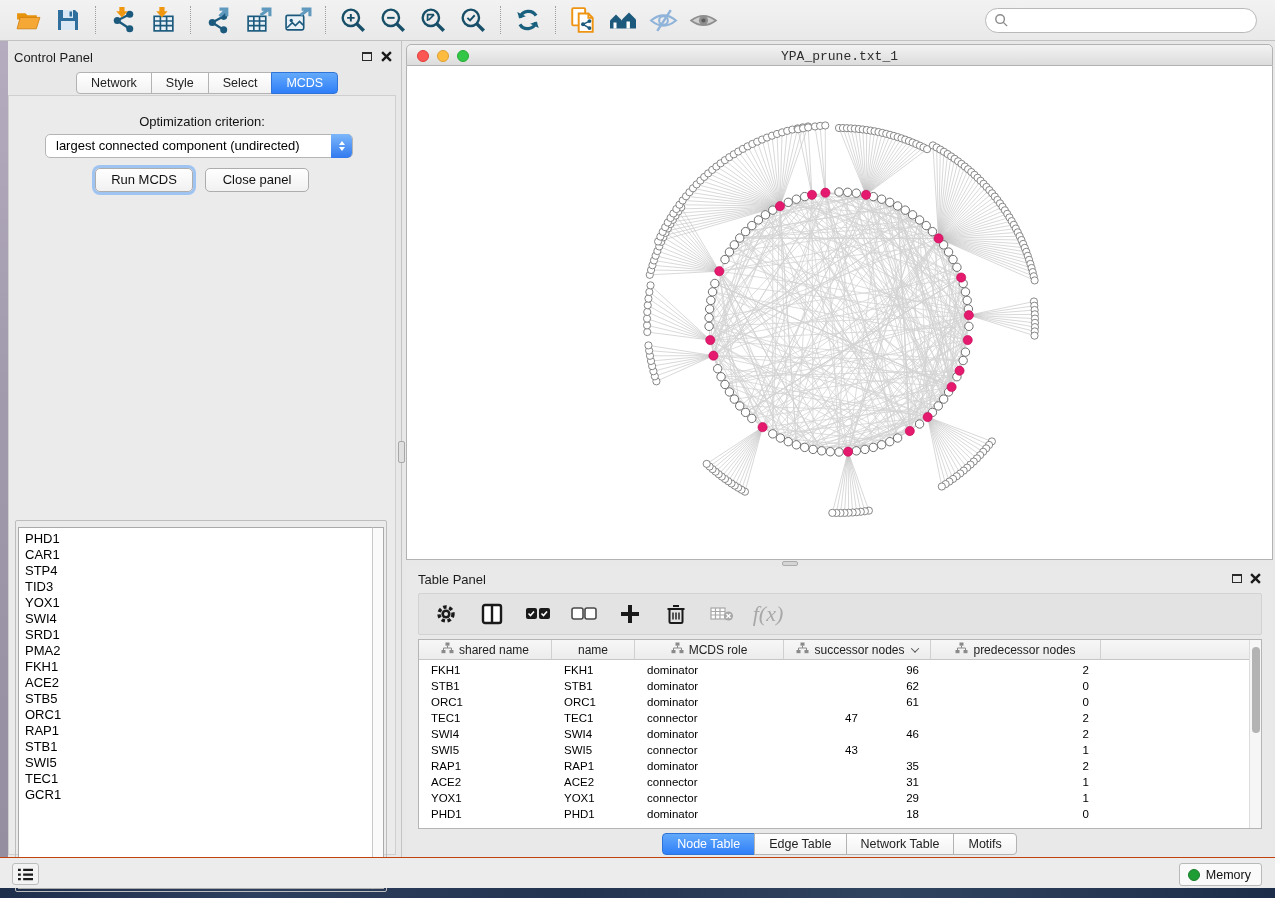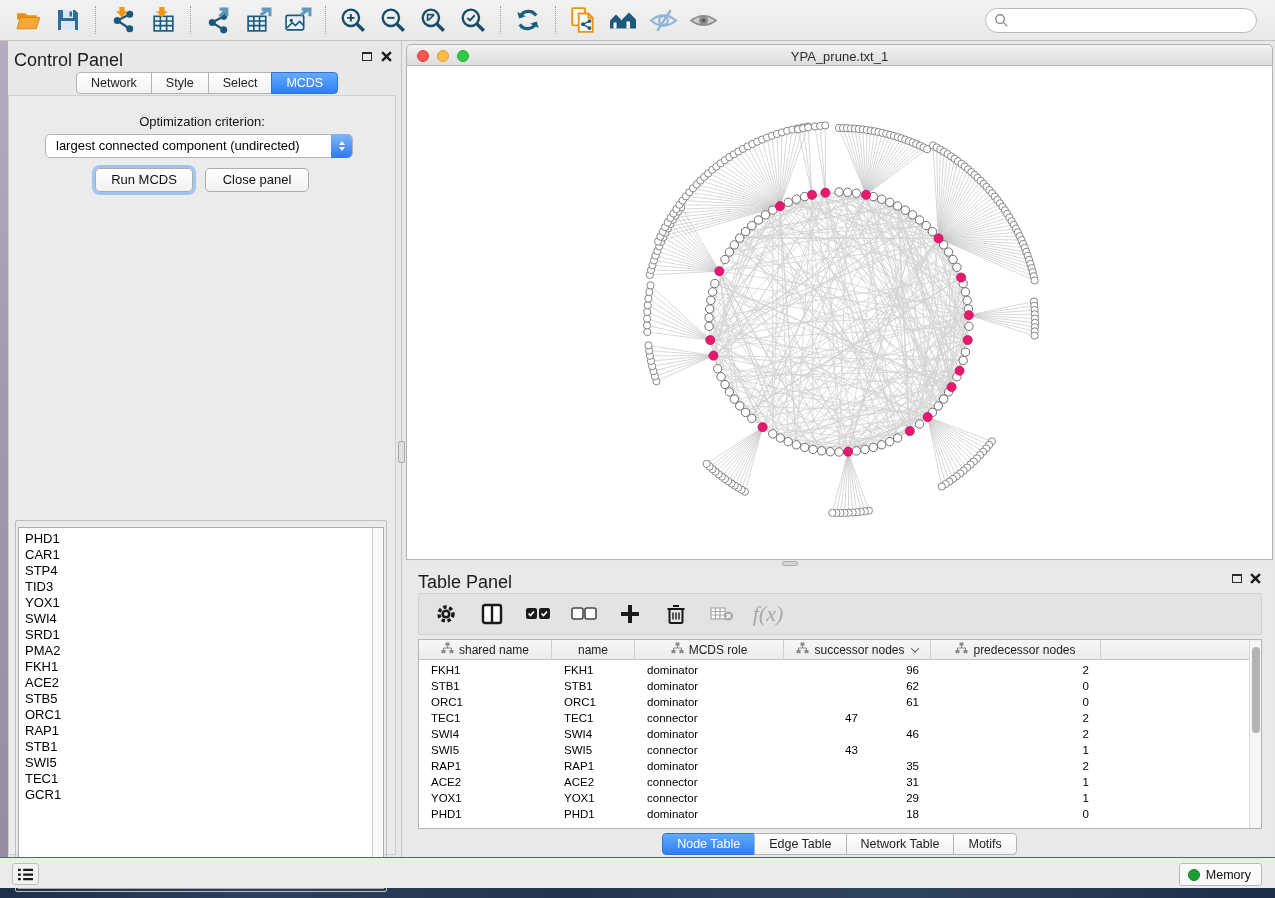--- a/index.html
+++ b/index.html
@@ -14,21 +14,21 @@
   .searchbox { position:absolute; right:18px; top:8px; width:272px; height:25px; background:#fff; border:1px solid #b9b9b9; border-radius:13px; display:flex; align-items:center; padding:0 8px; }
   .searchbox input { border:none; outline:none; flex:1; font-size:12px; background:transparent; margin-left:6px; }
 
   
   .desk-left { position:absolute; left:0; top:41px; width:8px; height:847px; background:linear-gradient(180deg,#b5adbf,#a29aad 40%,#948c9f); }
   .desk-bottom { position:absolute; left:0; top:888px; width:1275px; height:10px; background:linear-gradient(90deg,#1e2f4c,#2c3f5e 20%,#233450 45%,#31445f 70%,#1c2d49); }
 
   
   .cpanel { position:absolute; left:8px; top:41px; width:390px; height:817px; background:#e8e8e8; }
   .panel-title-row { position:absolute; left:0; top:8px; width:100%; height:18px; }
-  .panel-title { font-size:18px; color:#1c1c1c; position:absolute; left:6px; top:1px; }
+  .panel-title { font-size:13px; color:#1c1c1c; position:absolute; left:6px; top:1px; }
   .float-ico { position:absolute; width:10px; height:9px; border:1.5px solid #2a2a2a; border-top-width:2.5px; top:3px; }
   .close-ico { position:absolute; width:11px; height:11px; top:2px; }
   .seg-tabs { position:absolute; display:flex; }
   .seg-tab { height:22px; line-height:20px; padding:0 14px; font-size:12.5px; color:#222; background:linear-gradient(#ffffff,#f2f2f2); border:1px solid #b3b3b3; margin-left:-1px; text-align:center; }
   .seg-tab:first-child { border-radius:4px 0 0 4px; margin-left:0; }
   .seg-tab:last-child { border-radius:0 4px 4px 0; }
   .seg-tab.active { background:linear-gradient(#63aafb,#2f7ef8); color:#fff; border-color:#2f74d8; }
   .cp-body { position:absolute; left:0; top:54px; width:388px; height:760px; background:#ebebeb; border:1px solid #cfcfcf; }
   .opt-label { position:absolute; top:18px; width:100%; text-align:center; font-size:13px; color:#111; }
   .dropdown { position:absolute; left:36px; top:38px; width:308px; height:24px; background:#fff; border:1px solid #b5b5b5; border-radius:5px; font-size:13px; color:#000000; line-height:22px; padding-left:10px; }
@@ -46,21 +46,21 @@
 
   
   .v-split { position:absolute; left:398px; top:41px; width:8px; height:817px; background:#e8e8e8; }
   .v-split .bar { position:absolute; left:3px; top:0; width:1px; height:100%; background:#c3c3c3; }
   .v-split .grip { position:absolute; left:0; top:400px; width:7px; height:22px; background:#e0e0e0; border:1px solid #a8a8a8; border-radius:2px; }
   .h-split { position:absolute; left:406px; top:560px; width:867px; height:7px; background:#e8e8e8; }
   .h-split .grip { position:absolute; left:376px; top:1px; width:16px; height:5px; background:#d5d5d5; border:1px solid #ababab; border-radius:2px; }
 
   
   .net-frame { position:absolute; left:406px; top:44px; width:867px; height:516px; }
-  .net-titlebar { position:absolute; left:0; top:0; width:100%; height:22px; background:linear-gradient(#f3f3f3,#dcdcdc); border:1px solid #b3b3b3; border-radius:5px 5px 0 0; }
+  .net-titlebar { position:absolute; left:0; top:0; width:100%; height:22px; background:linear-gradient(#f3f3f3,#dcdcdc); border:1px solid #b3b3b3; border-radius:5px 5px 0 0;font-family:Liberation Mono, monospace; }
   .tl { position:absolute; top:5px; width:12px; height:12px; border-radius:50%; }
   .tl.red { left:10px; background:#fc5753; border:1px solid #df3e38; }
   .tl.yellow { left:30px; background:#fdbc40; border:1px solid #de9f34; }
   .tl.green { left:50px; background:#33c748; border:1px solid #27aa35; }
   .net-title { position:absolute; width:100%; text-align:center; top:4px; font-size:13px; color:#2d2d2d; }
   .net-canvas { position:absolute; left:0; top:22px; width:867px; height:494px; background:#fff; border:1px solid #b3b3b3; border-top:none; }
 
   
   .tpanel { position:absolute; left:406px; top:567px; width:867px; height:291px; background:#e9e9e9; }
   .tp-toolbar { position:absolute; left:12px; top:26px; width:844px; height:42px; background:#e3e3e3; border:1px solid #d2d2d2; border-radius:2px; display:flex; align-items:center; padding-left:14px; gap:20px; }

